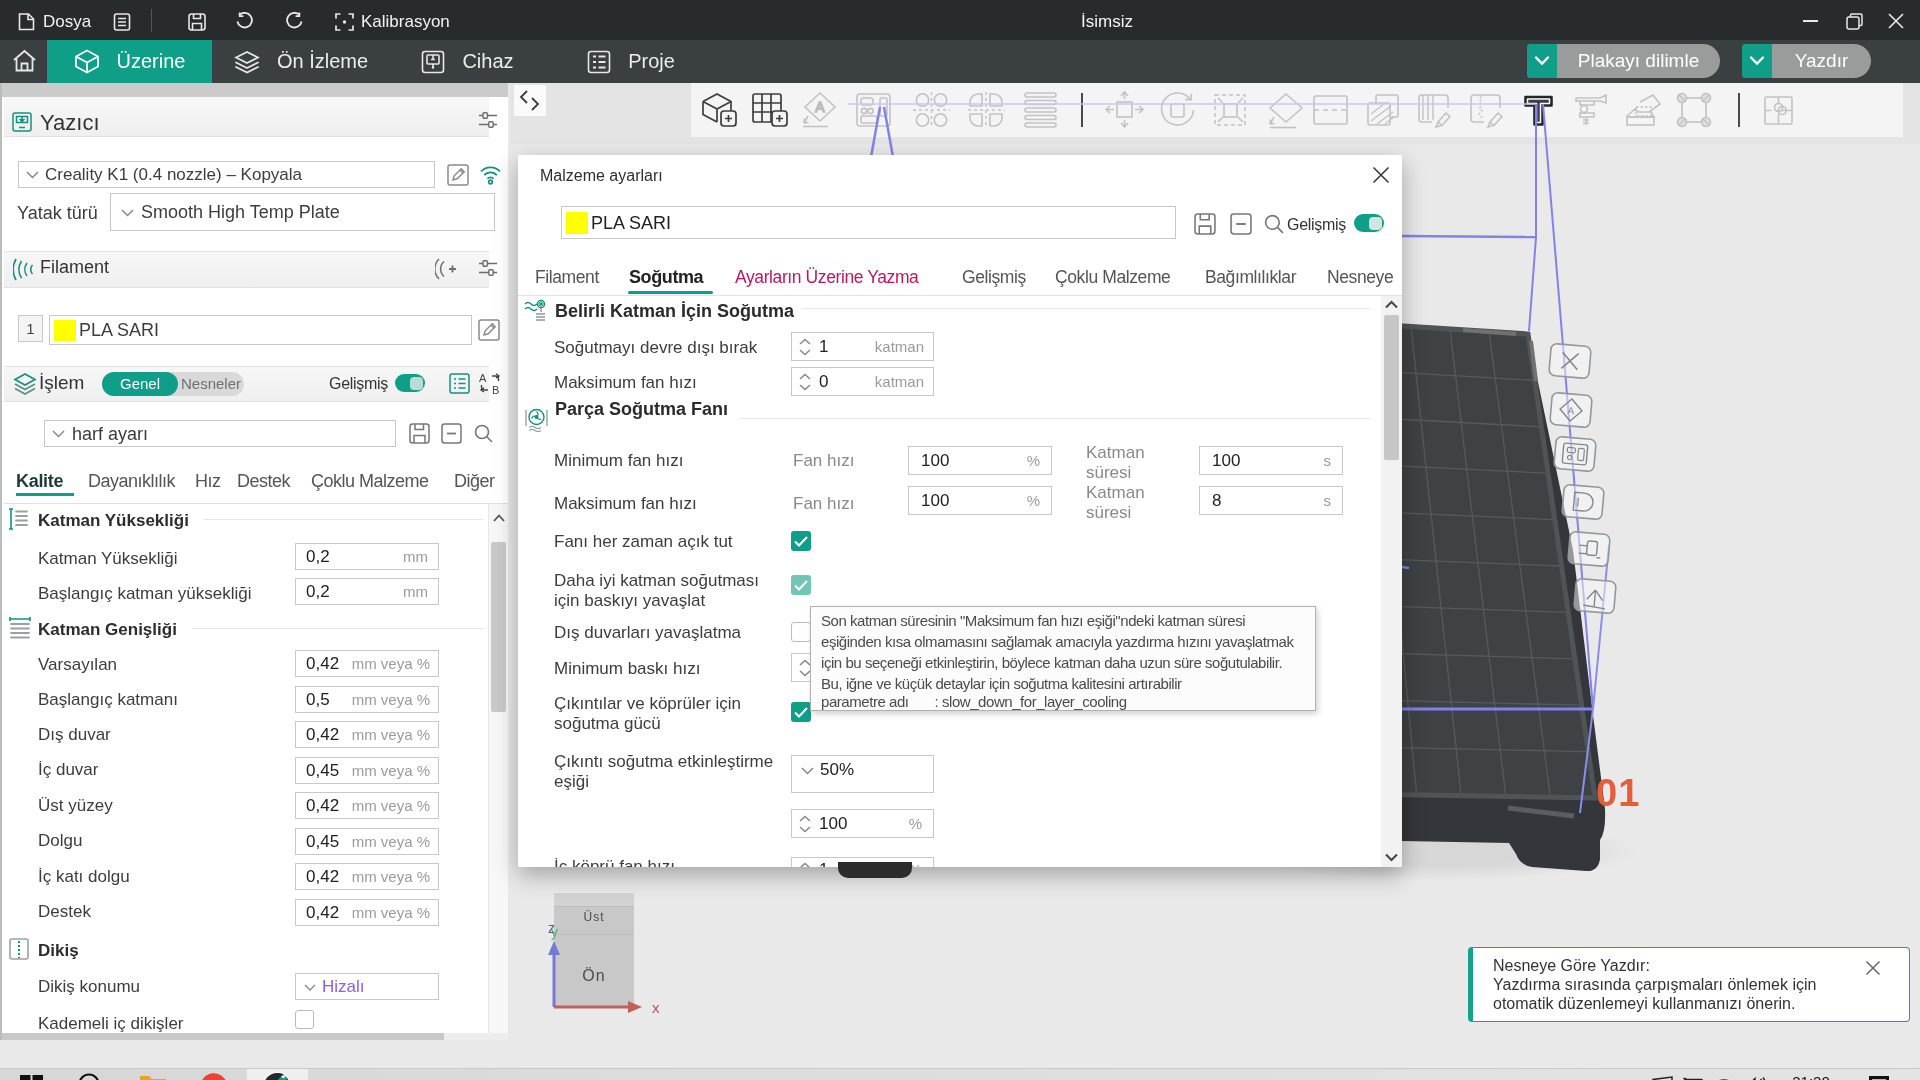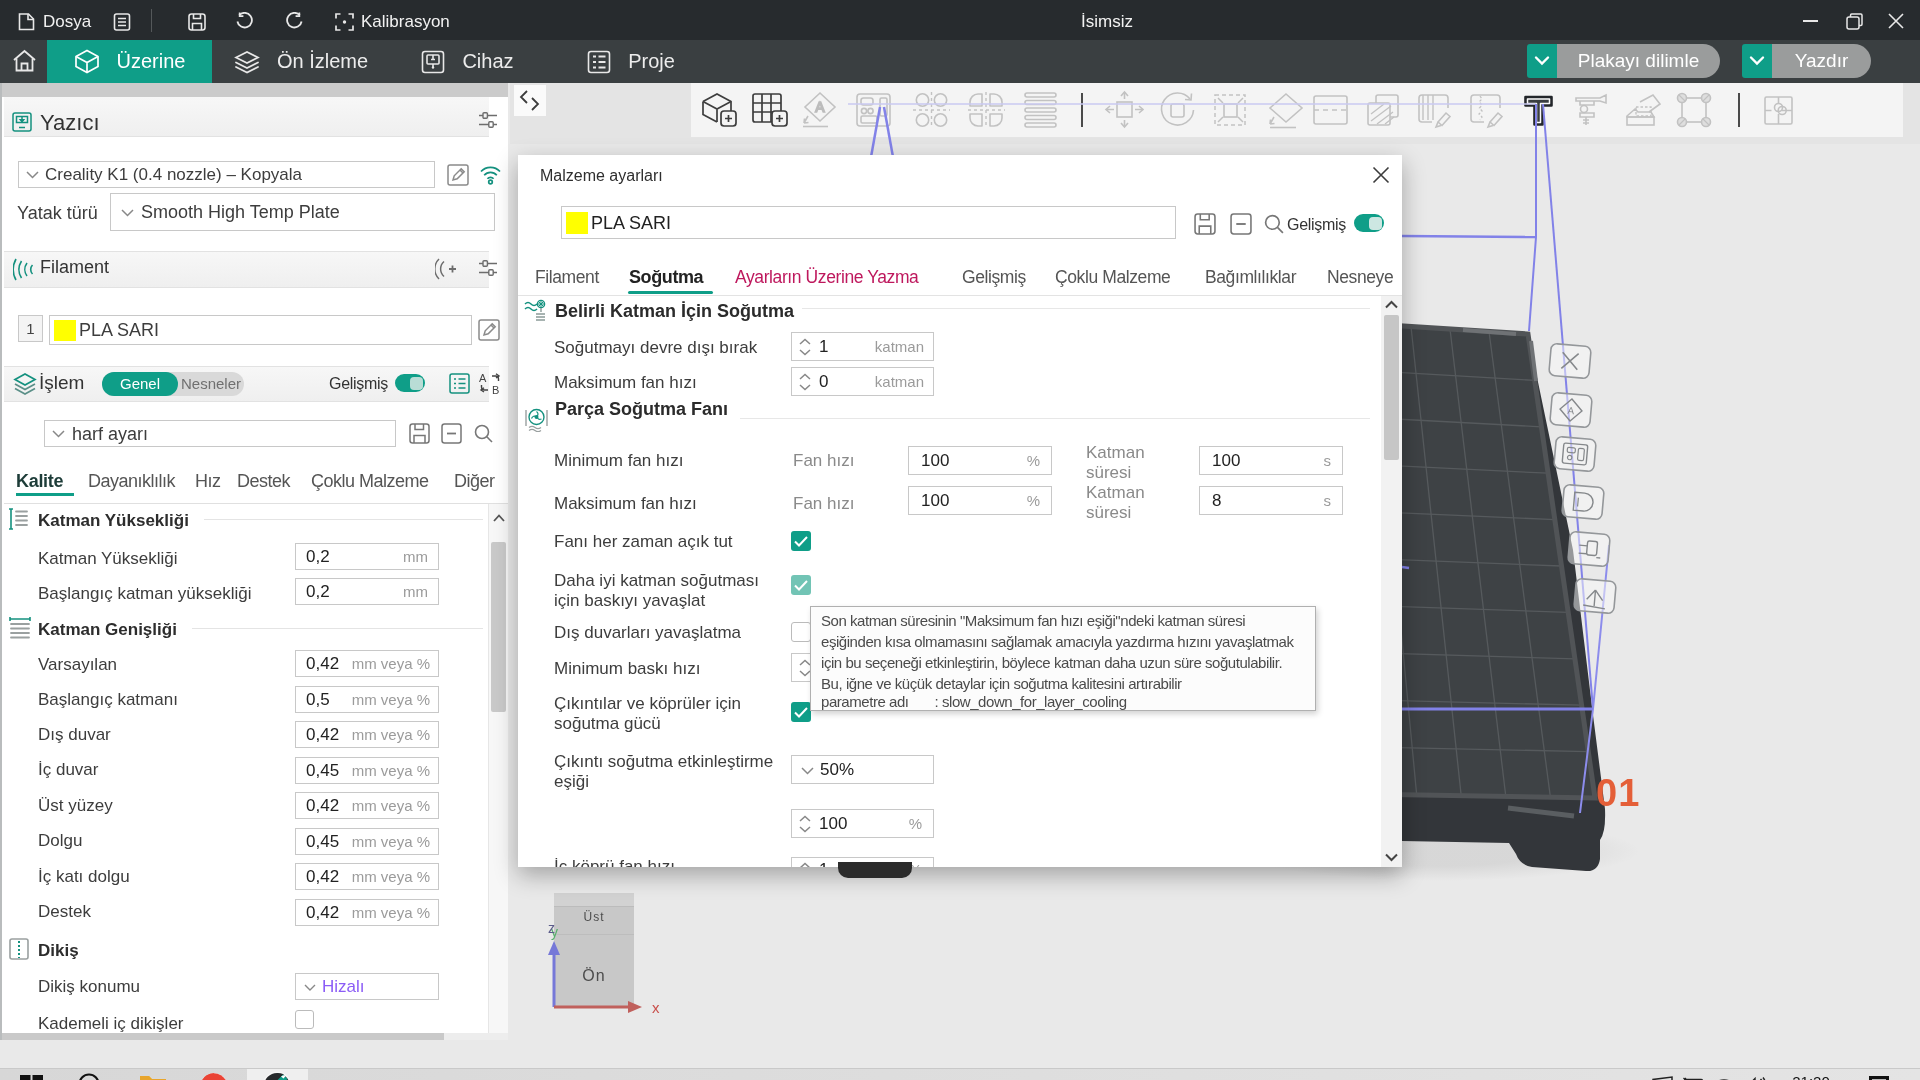--- a/index.html
+++ b/index.html
@@ -564,20 +564,28 @@
   <svg style="position:absolute;left:24px;top:830px" width="160" height="110" viewBox="0 0 160 110">
     <text x="17" y="24" font-size="14" fill="#55b06a" font-family="Liberation Sans">y</text>
     <text x="14" y="20" font-size="14" fill="#5c5c8a" font-family="Liberation Sans">z</text>
     <line x1="20" y1="94" x2="20" y2="40" stroke="#7678d8" stroke-width="3"></line>
     <polygon points="20,28 14,42 26,42" fill="#7678d8"></polygon>
     <line x1="20" y1="94" x2="96" y2="94" stroke="#c0605c" stroke-width="3"></line>
     <polygon points="108,94 94,88 94,100" fill="#c0605c"></polygon>
     <text x="118" y="100" font-size="15" fill="#c9504c" font-family="Liberation Sans">x</text>
   </svg>
 
+  <div style="position:absolute;left:958px;top:864px;width:442px;height:75px;background:#fff;border:1px solid #13a28c;border-left:5px solid #13a28c;border-radius:4px">
+    <div style="position:absolute;left:20px;top:9px;font-size:16px;color:#333">Nesneye Göre Yazdır:</div>
+    <div style="position:absolute;left:20px;top:28px;font-size:16px;color:#333">Yazdırma sırasında çarpışmaları önlemek için</div>
+    <div style="position:absolute;left:20px;top:47px;font-size:16px;color:#333">otomatik düzenlemeyi kullanmanızı önerin.</div>
+    <svg style="position:absolute;right:28px;top:12px" width="16" height="16" viewBox="0 0 16 16" stroke="#666" stroke-width="1.5">
+        <path d="M1.5 1.5l13 13M14.5 1.5l-13 13"></path>
+      </svg>
+  </div>
 </div>
 <div id="dialog">
   <div style="position:absolute;left:22px;top:12px;font-size:16px;color:#2e2e2e">Malzeme ayarları</div>
   <svg style="position:absolute;left:854px;top:11px" width="18" height="18" viewBox="0 0 18 18" stroke="#3c3c3c" stroke-width="1.6">
       <path d="M1.5 1.5l15 15M16.5 1.5l-15 15"></path>
     </svg>
   <div class="inbox" style="left:43px;top:51px;width:615px;height:33px"></div>
   <div style="position:absolute;left:48px;top:57px;width:22px;height:22px;background:#ffff00"></div>
   <div style="position:absolute;left:73px;top:58px;font-size:18px;color:#222">PLA SARI</div>
   <svg style="position:absolute;left:676px;top:58px" width="22" height="22" viewBox="0 0 21 21" fill="none" stroke="#777" stroke-width="1.5">
@@ -689,21 +697,21 @@
       </svg>
       <span style="position:absolute;left:24px;top:4px;font-size:17px;color:#222">1</span>
     </div>
   <div class="plabel" style="position:absolute;left:36px;top:539px">Çıkıntılar ve köprüler için<br>soğutma gücü</div>
   <div style="position:absolute;left:273px;top:547px;width:20px;height:20px;background:#0f9e88;border-radius:3px">
       <svg style="position:absolute;left:3px;top:5px" width="14" height="11" viewBox="0 0 14 11" fill="none" stroke="#fff" stroke-width="2">
         <path d="M1 5.5l4 4L13 1"></path>
       </svg>
     </div>
   <div class="plabel" style="position:absolute;left:36px;top:597px">Çıkıntı soğutma etkinleştirme<br>eşiği</div>
-  <div class="inbox" style="left:273px;top:600px;width:143px;height:29px">
+  <div class="inbox" style="left:273px;top:600px;width:143px;height:38px">
       <svg style="position:absolute;left:9px;top:11px" width="13" height="8" viewBox="0 0 13 8" fill="none" stroke="#888" stroke-width="1.5">
         <path d="M1 1l5.5 5.5L12 1"></path>
       </svg>
       <span style="position:absolute;left:28px;top:4px;font-size:17px;color:#222">50%</span>
     </div>
   <div class="inbox" style="left:273px;top:654px;width:143px;height:29px">
       <svg style="position:absolute;left:6px;top:5px" width="14" height="18" viewBox="0 0 14 18" fill="none" stroke="#888" stroke-width="1.5">
         <path d="M2 6l5-4.5L12 6"></path>
         <path d="M2 12l5 4.5L12 12"></path>
       </svg>

